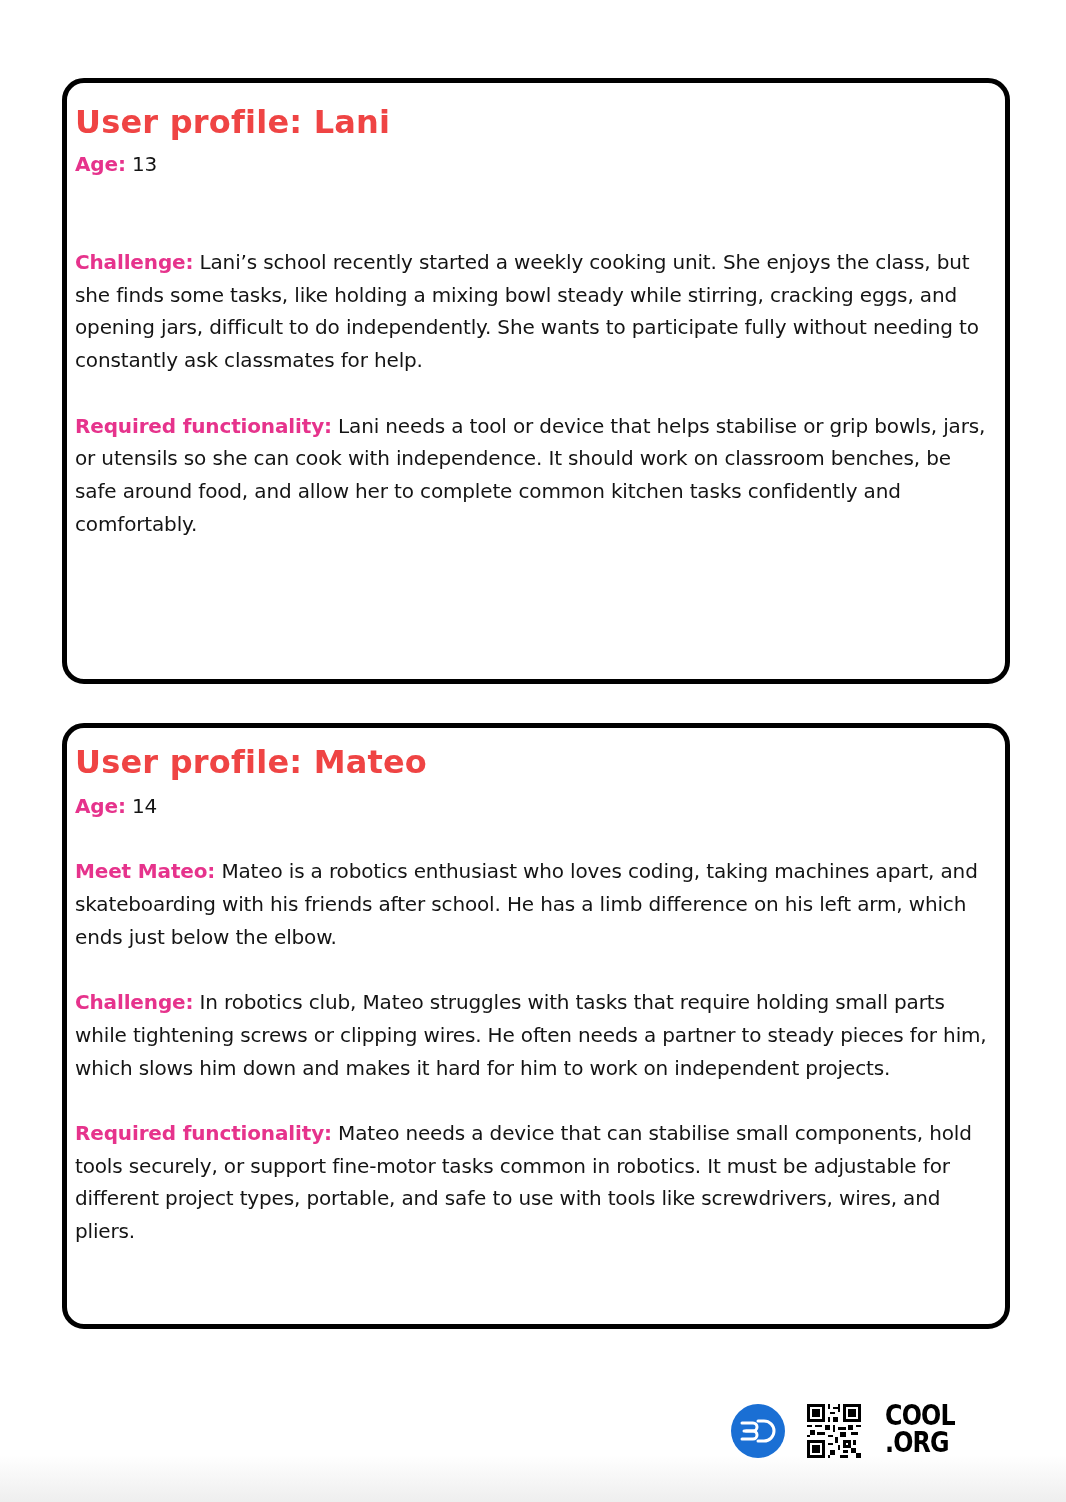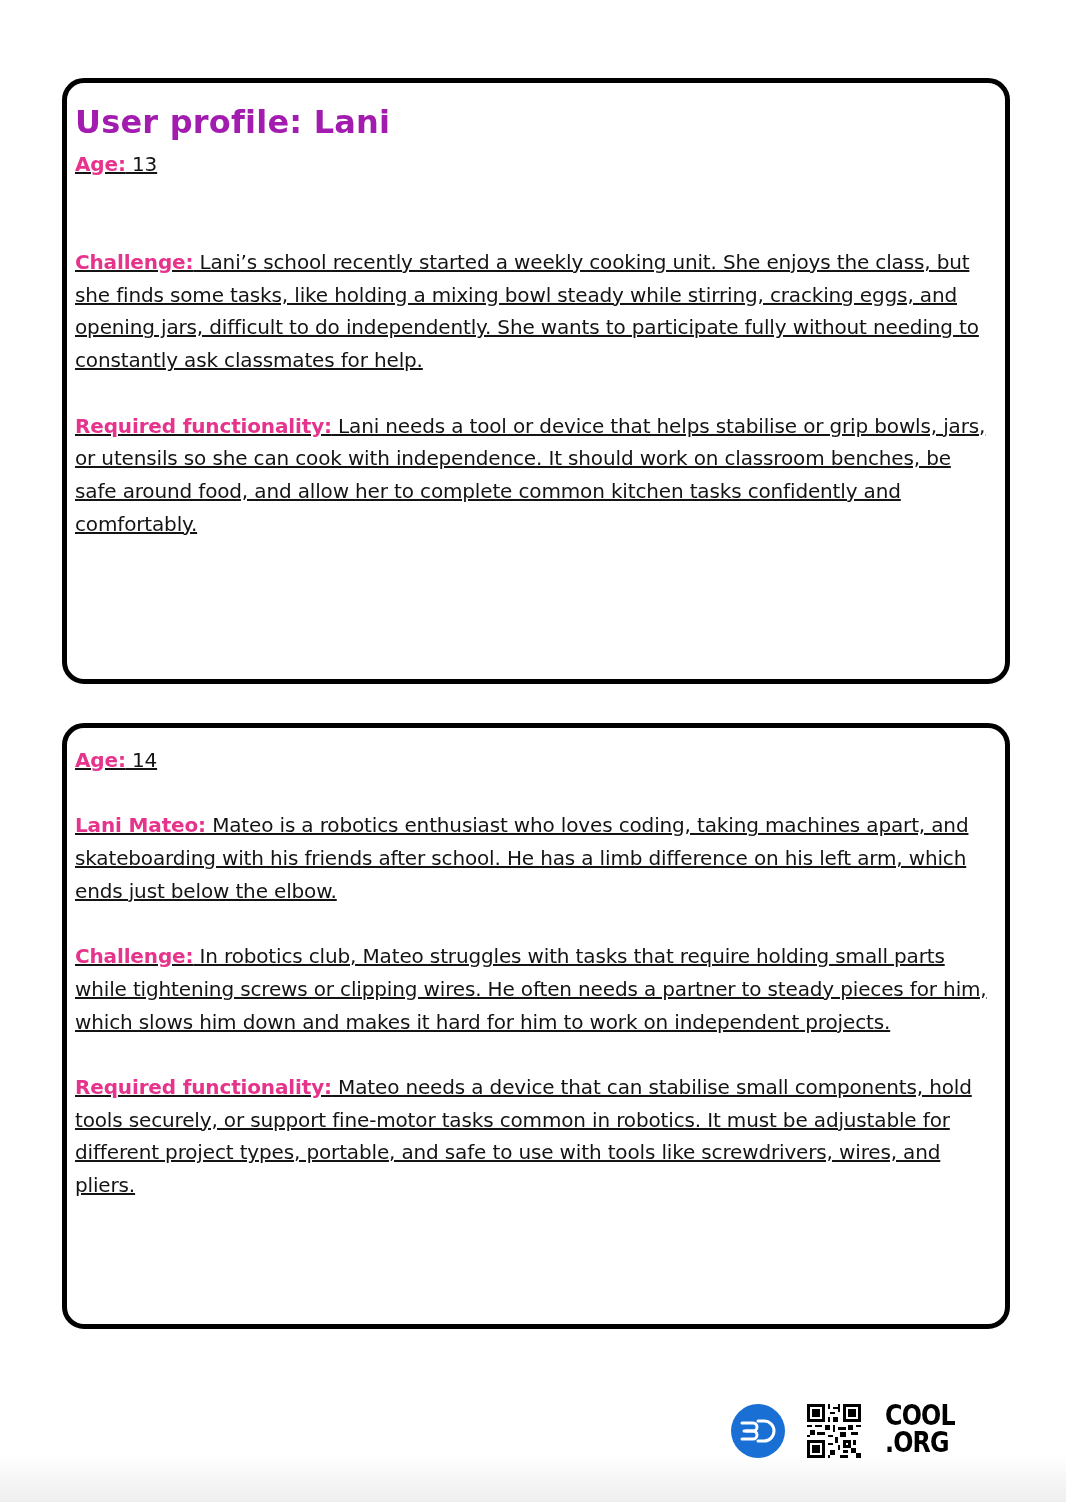--- a/index.html
+++ b/index.html
@@ -31,41 +31,40 @@
       position: absolute;
       left: 8px;
       right: 8px;
       top: 0;
     }
     .title {
       font-family: "DejaVu Sans", sans-serif;
       font-weight: bold;
       font-size: 32px;
       letter-spacing: 0.2px;
-      color: #a21caf;
+      color: #ef4444;
       margin: 0;
       line-height: 40px;
     }
     .card-lani .title { margin-top: 19px; }
     .card-mateo .title { margin-top: 14px; }
 
     .para {
       font-size: 20px;
       line-height: 32.7px;
       margin: 0;
       color: #141414;
       letter-spacing: -0.15px;
-      text-decoration: underline;
     }
     .label {
       color: #e6338c;
       font-weight: bold;
     }
     .age-row { margin-top: 6px; }
-    .card-mateo .age-row { margin-top: 16px; }
+    .card-mateo .age-row { margin-top: 8px; }
     .gap { height: 32.7px; }
 
     .footer-logos {
       position: absolute;
       left: 731px;
       top: 1402px;
       width: 240px;
       height: 60px;
     }
     .logo-3d {
@@ -110,23 +109,24 @@
     <div class="gap"></div>
     <div class="gap"></div>
     <p class="para"><span class="label">Challenge:</span><span> Lani’s school recently started a weekly cooking unit. She enjoys the class, but she finds some tasks, like holding a mixing bowl steady while stirring, cracking eggs, and opening jars, difficult to do independently. She wants to participate fully without needing to constantly ask classmates for help.</span></p>
     <div class="gap"></div>
     <p class="para"><span class="label">Required functionality:</span><span> Lani needs a tool or device that helps stabilise or grip bowls, jars, or utensils so she can cook with independence. It should work on classroom benches, be safe around food, and allow her to complete common kitchen tasks confidently and comfortably.</span></p>
   </div>
 </section>
 
 <section class="card card-mateo">
   <div class="card-inner">
+    <h1 class="title">User profile: Mateo</h1>
     <p class="para age-row"><span class="label">Age:</span><span> 14</span></p>
     <div class="gap"></div>
-    <p class="para"><span class="label">Lani Mateo:</span><span> Mateo is a robotics enthusiast who loves coding, taking machines apart, and skateboarding with his friends after school. He has a limb difference on his left arm, which ends just below the elbow.</span></p>
+    <p class="para"><span class="label">Meet Mateo:</span><span> Mateo is a robotics enthusiast who loves coding, taking machines apart, and skateboarding with his friends after school. He has a limb difference on his left arm, which ends just below the elbow.</span></p>
     <div class="gap"></div>
     <p class="para"><span class="label">Challenge:</span><span> In robotics club, Mateo struggles with tasks that require holding small parts while tightening screws or clipping wires. He often needs a partner to steady pieces for him, which slows him down and makes it hard for him to work on independent projects.</span></p>
     <div class="gap"></div>
     <p class="para"><span class="label">Required functionality:</span><span> Mateo needs a device that can stabilise small components, hold tools securely, or support fine-motor tasks common in robotics. It must be adjustable for different project types, portable, and safe to use with tools like screwdrivers, wires, and pliers.</span></p>
   </div>
 </section>
 
 <div class="footer-logos">
   <div class="logo-3d">
     <svg width="54" height="54" viewBox="0 0 54 54">

